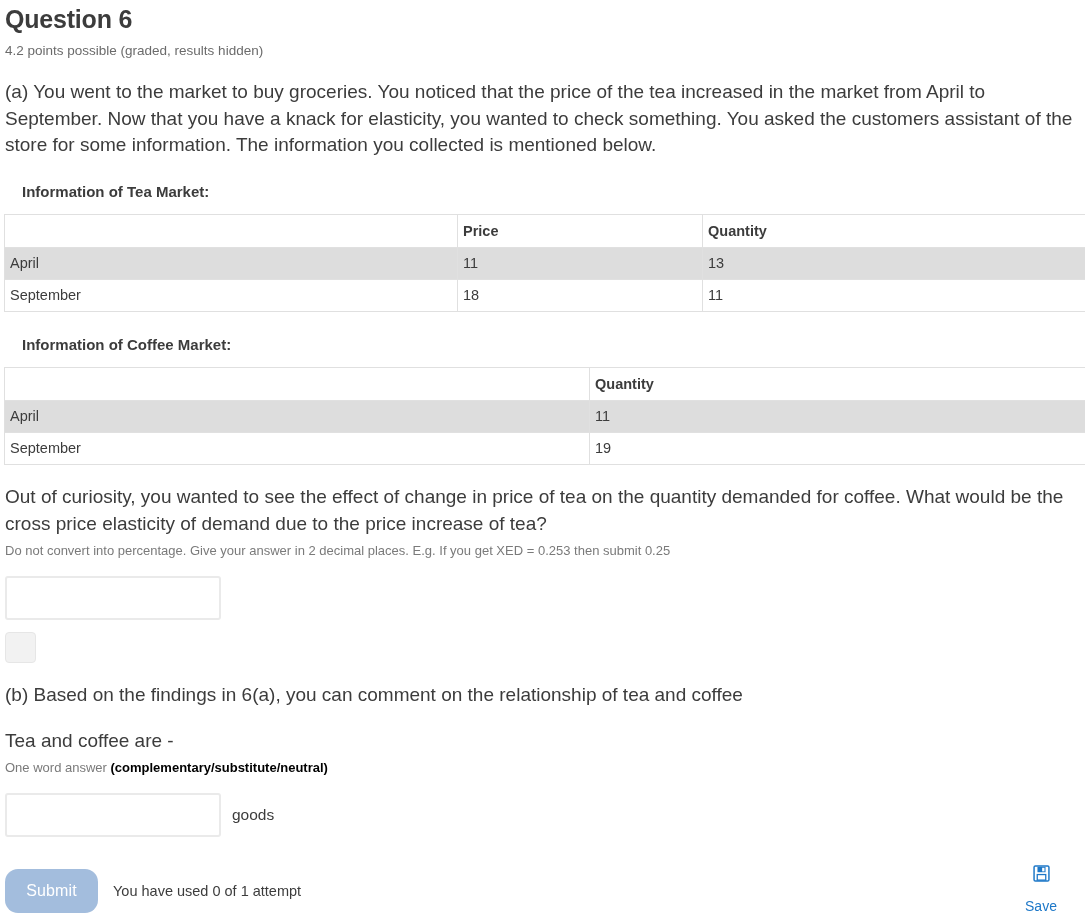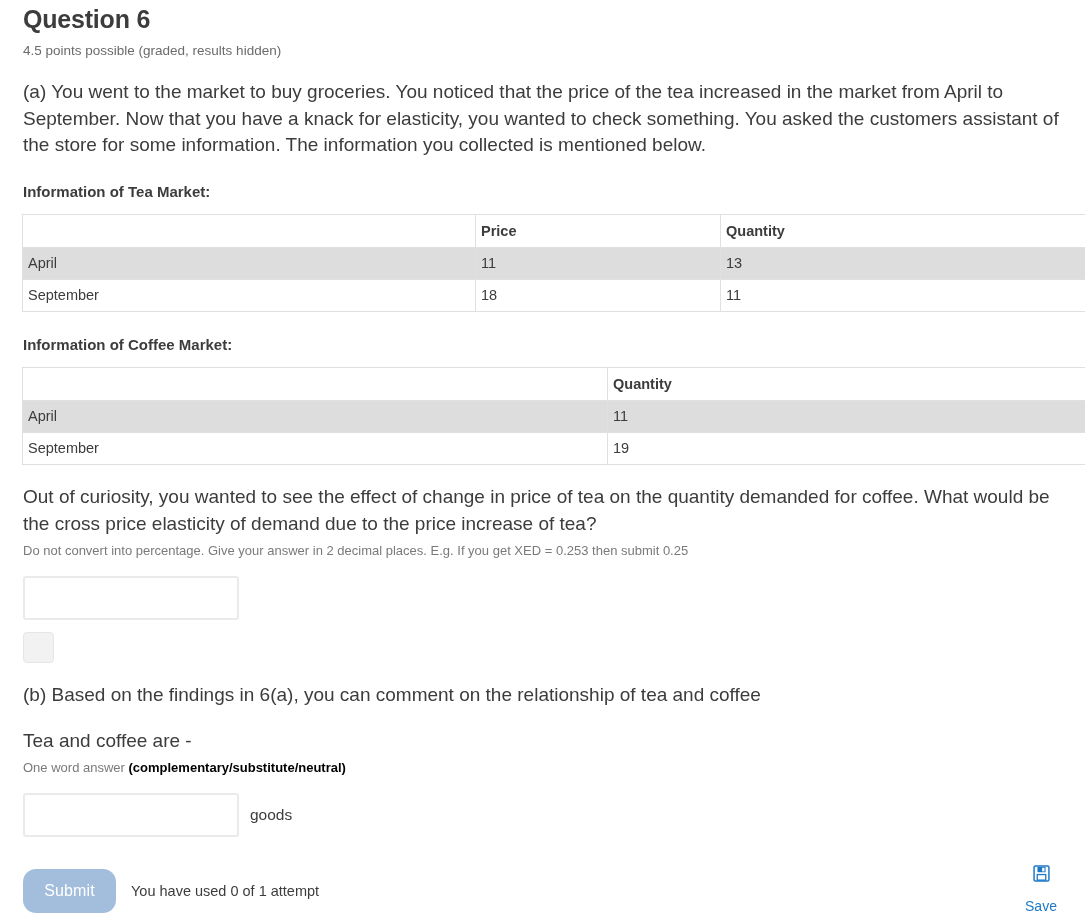--- a/index.html
+++ b/index.html
@@ -10,21 +10,21 @@
   }
   body {
     width: 1085px;
     height: 918px;
     font-family: "Liberation Sans", sans-serif;
     color: #3c3c3c;
     overflow: hidden;
     position: relative;
   }
   .page {
-    padding: 0 20px;
+    padding: 0 2px;
   }
 
   
   .q-title {
     font-size: 25px;
     font-weight: bold;
     color: #3c3c3c;
     margin: 0;
     padding: 4px 0 0 3px;
     letter-spacing: -0.2px;
@@ -44,21 +44,21 @@
     line-height: 1.42;
     padding: 0 3px;
     margin: 19px 0 0 0;
     max-width: 1082px;
   }
   .sub-head {
     font-size: 15px;
     font-weight: bold;
     color: #3c3c3c;
     padding: 0 3px;
-    margin: 24px 0 0 0;
+    margin: 24px 0 0 17px;
   }
   .hint {
     font-size: 13px;
     color: #7a7a7a;
     padding: 0 3px;
     margin: 5px 0 0 0;
     line-height: 1.3;
   }
   .hint b { color: #000000; }
 
@@ -179,21 +179,21 @@
     margin-top: 16px;
   }
   .save-widget svg { display: block; margin: 0 auto; }
 </style>
 </head>
 <body>
 
 <div class="page">
 
   <h1 class="q-title">Question 6</h1>
-  <div class="q-points">4.5 points possible (graded, results hidden)</div>
+  <div class="q-points">4.2 points possible (graded, results hidden)</div>
 
   <p class="para">(a) You went to the market to buy groceries. You noticed that the price of the tea increased in the market from April to September. Now that you have a knack for elasticity, you wanted to check something. You asked the customers assistant of the store for some information. The information you collected is mentioned below.</p>
 
   <div class="sub-head">Information of Tea Market:</div>
 
   <table class="data tea">
     <colgroup>
         <col class="c0">
         <col class="c1">
         <col class="c2">

